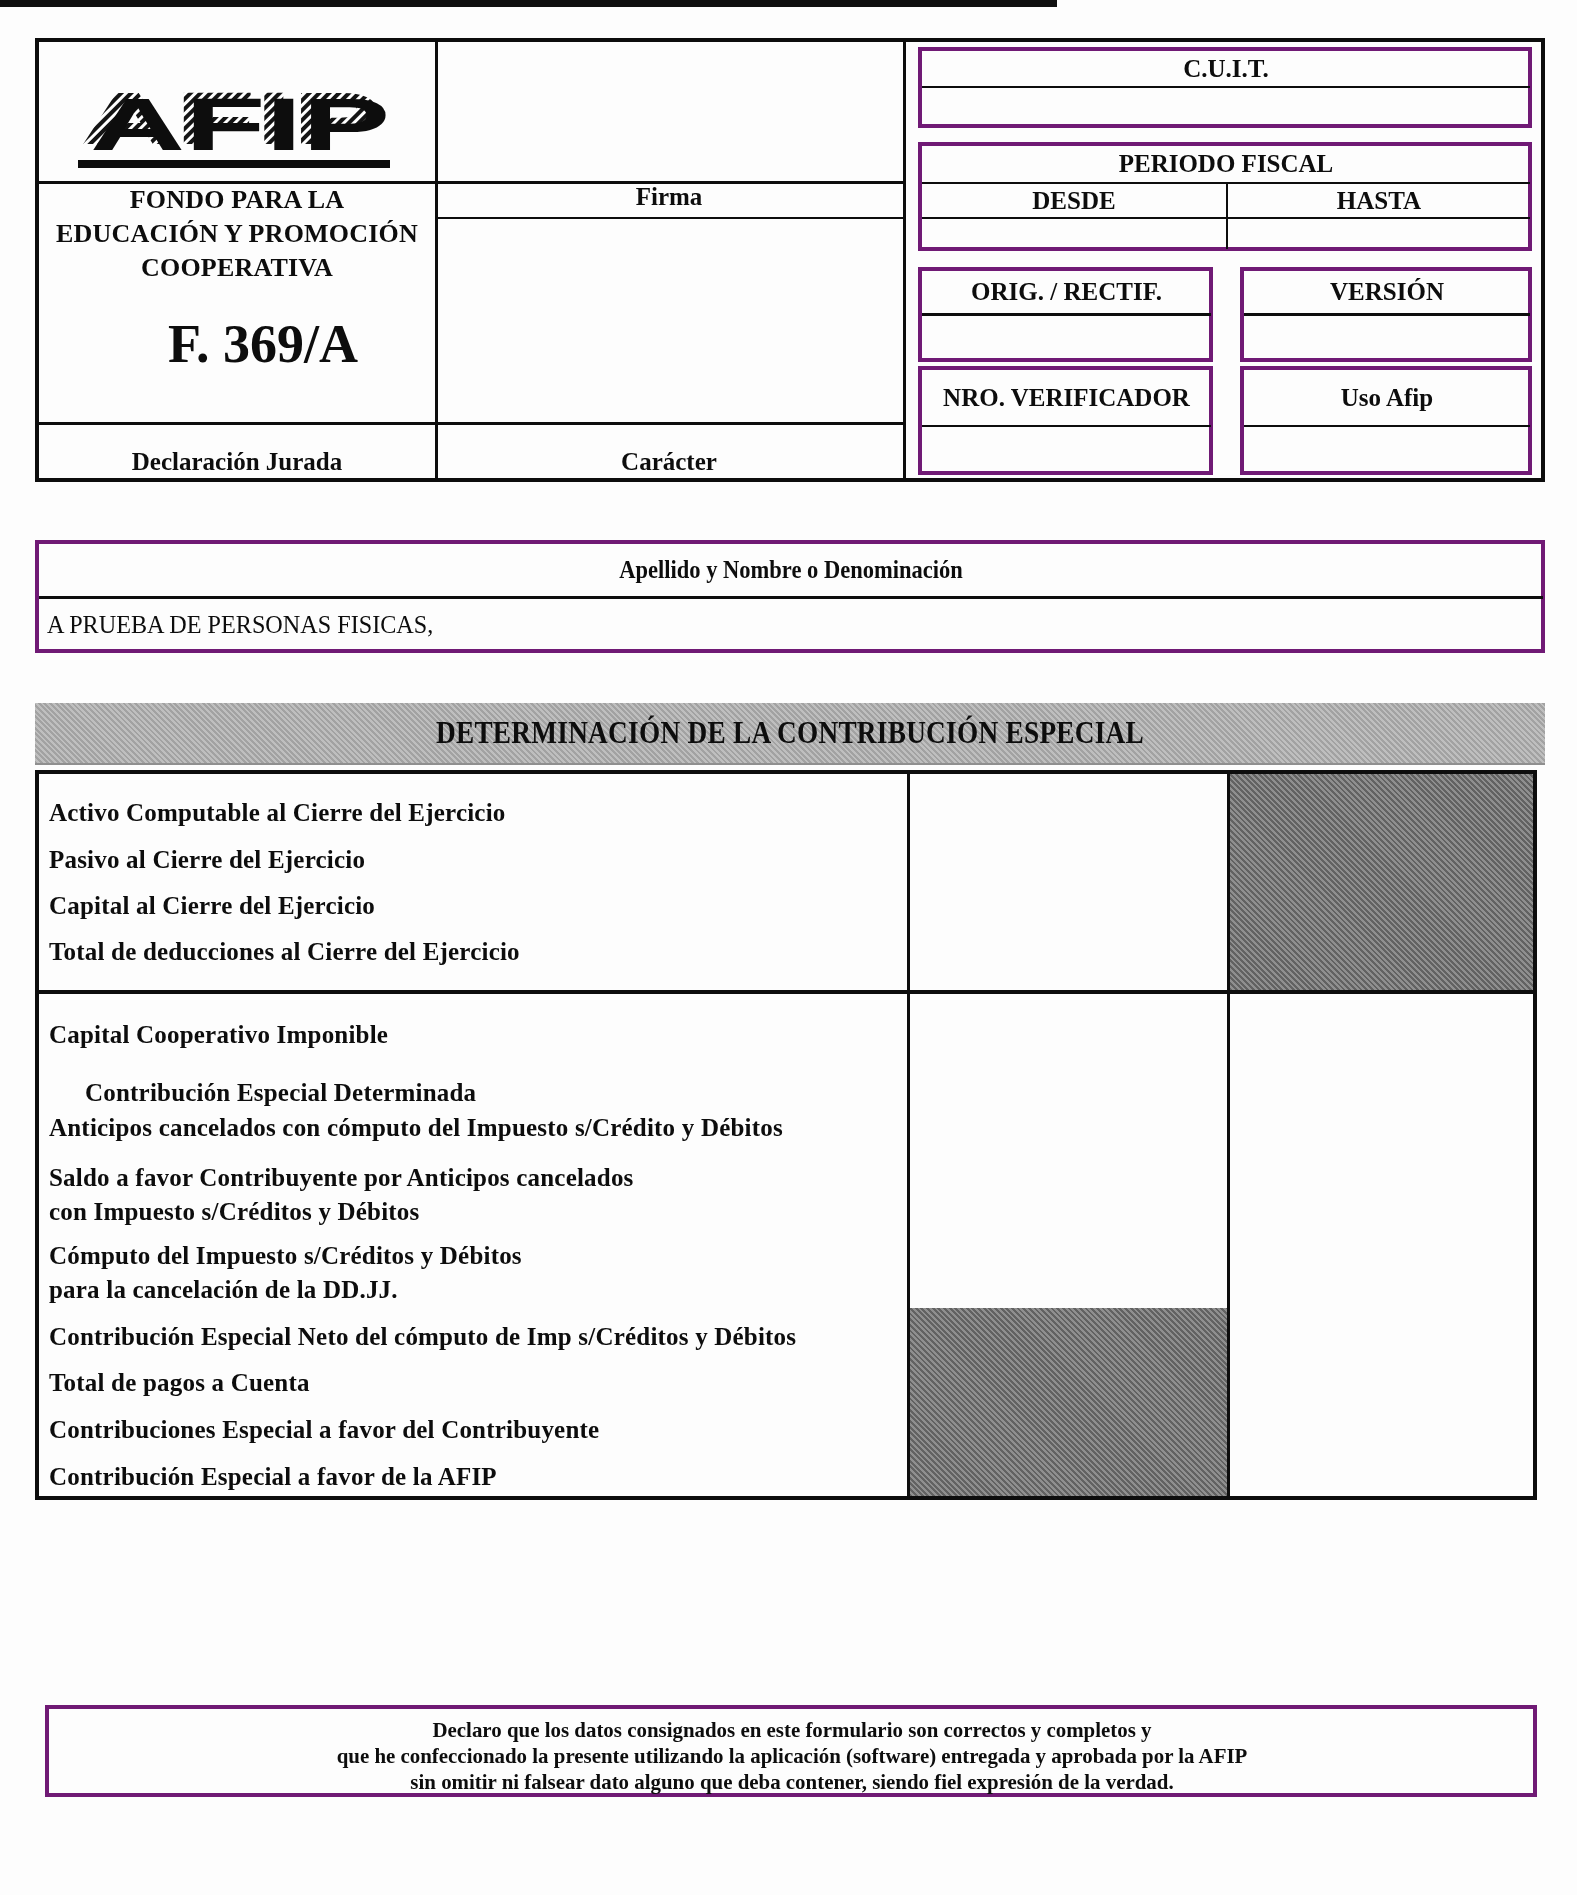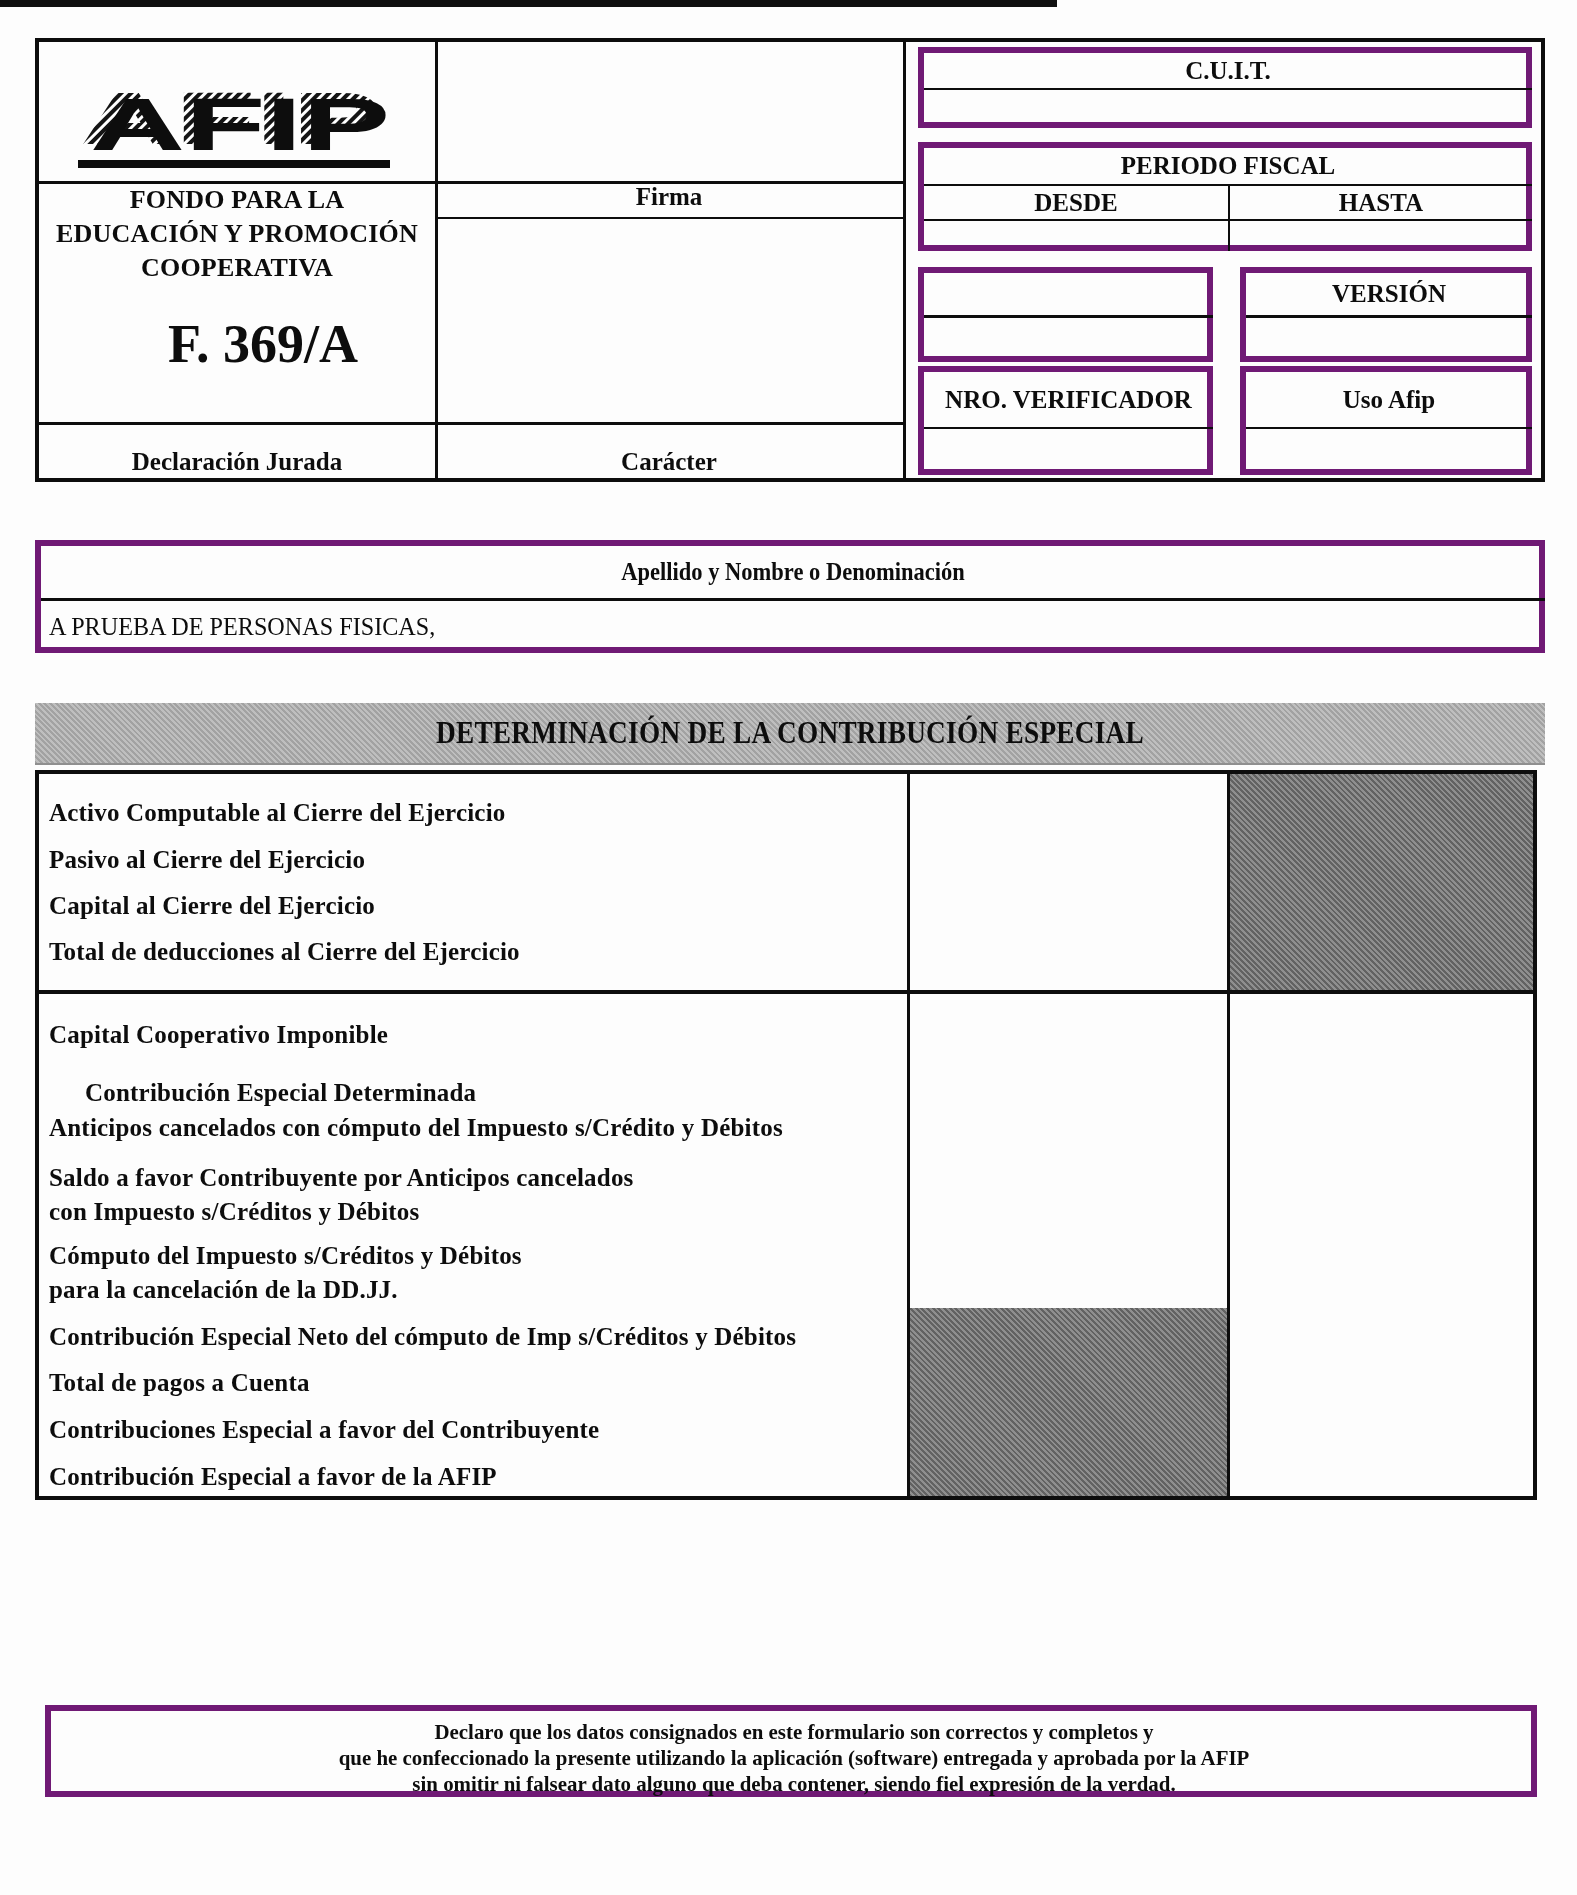--- a/index.html
+++ b/index.html
@@ -2,21 +2,21 @@
 <html><head>
 <meta charset="utf-8">
 <style>
   html,body{margin:0;padding:0;background:#e8e8e8;}
   .page{
     position:relative;width:1577px;height:1895px;margin:0 auto;
     background:#fdfdfd;overflow:hidden;
     font-family:"Liberation Serif","DejaVu Serif",serif;color:#0d0d0d;
   }
   .abs{position:absolute;}
-  .bx{position:absolute;border:6px solid #701a75;box-sizing:border-box;}
+  .bx{position:absolute;border:4px solid #701a75;box-sizing:border-box;}
   .hline{position:absolute;background:#0d0d0d;height:3px;}
   .vline{position:absolute;background:#0d0d0d;width:3px;}
   .ctr{text-align:center;}
   .b{font-weight:bold;}
   .pre{white-space:pre-line;}
   .cond{transform:scaleX(.9);transform-origin:center;}
   .condL{transform:scaleX(.93);transform-origin:left center;}
   .halftone-dark{
     background-color:#7a7a7a;
     background-image:repeating-linear-gradient(45deg,rgba(0,0,0,.20) 0 2px,rgba(255,255,255,.16) 2px 4px);
@@ -88,20 +88,21 @@
     <div class="abs" style="left:304px;top:36px;width:2px;height:67px;background:#0d0d0d;"></div>
     <div class="abs ctr b hdrlabel" style="left:0;top:38px;width:304px;line-height:33px;">DESDE</div>
     <div class="abs ctr b hdrlabel" style="left:306px;top:38px;width:302px;line-height:33px;">HASTA</div>
     <div class="abs" style="left:0;top:71px;width:304px;height:2px;background:#0d0d0d;"></div>
     <div class="abs" style="left:306px;top:71px;width:302px;height:2px;background:#0d0d0d;"></div>
     <div class="abs" style="left:0;top:73px;width:304px;height:30px;"></div>
     <div class="abs" style="left:306px;top:73px;width:302px;height:30px;"></div>
   </div>
 
   <div class="bx" style="left:918px;top:267px;width:295px;height:95px;">
+    <div class="abs ctr b hdrlabel" style="left:0;top:0;width:289px;line-height:42px;">ORIG. / RECTIF.</div>
     <div class="abs" style="left:0;top:42px;width:289px;height:3px;background:#0d0d0d;"></div>
     <div class="abs" style="left:0;top:45px;width:289px;height:44px;"></div>
   </div>
 
   <div class="bx" style="left:1240px;top:267px;width:292px;height:95px;">
     <div class="abs ctr b hdrlabel" style="left:0;top:0;width:286px;line-height:42px;">VERSIÓN</div>
     <div class="abs" style="left:0;top:42px;width:286px;height:3px;background:#0d0d0d;"></div>
     <div class="abs" style="left:0;top:45px;width:286px;height:44px;"></div>
   </div>
 

